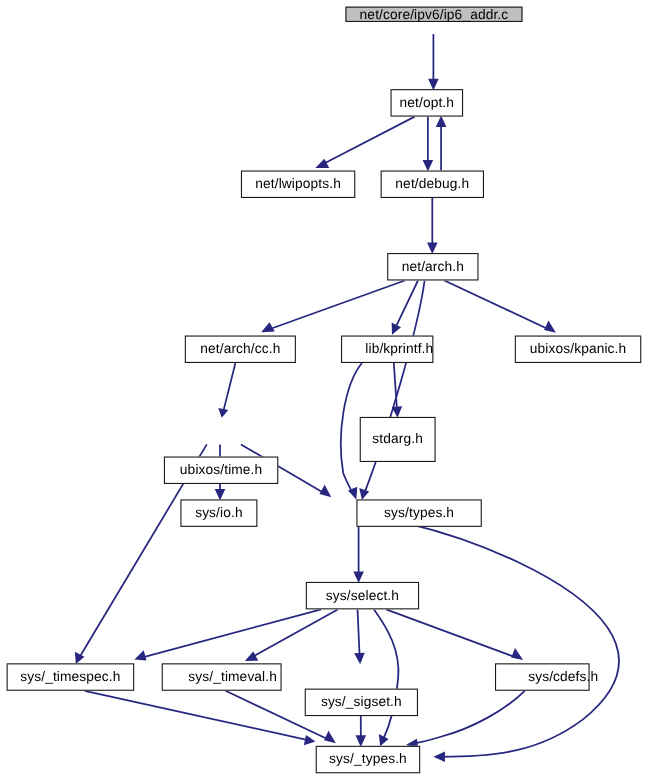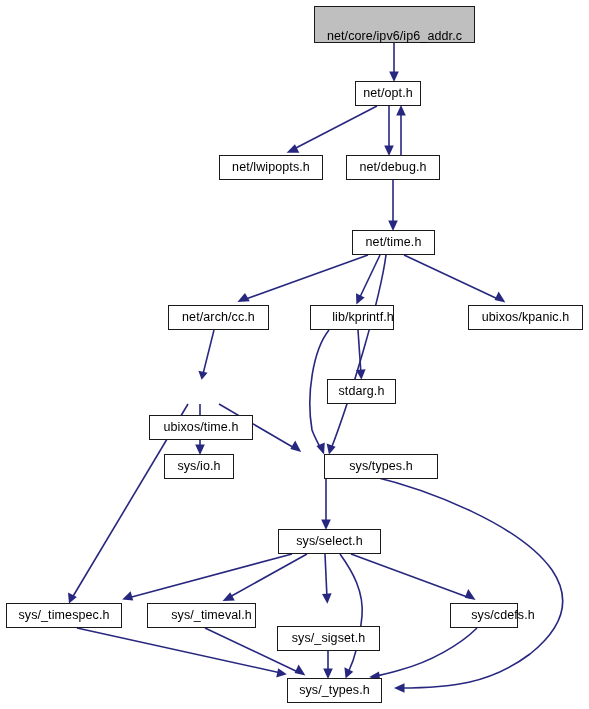--- a/index.html
+++ b/index.html
@@ -162,68 +162,68 @@
           <path class="edge-path" d="M 328,628 L 328,673"></path>
           <path class="arrow-head" d="M 328,679 L 323.2,668.5 L 332.8,668.5 Z"></path>
         </g>
         <g>
           <path class="edge-path" d="M 477,628 C 460,645 430,662 400,670 C 390,673 382,675 375,676"></path>
           <path class="arrow-head" d="M 369.2,677.0 L 379.0,671.6 L 380.2,681.2 Z"></path>
         </g>
       </g>
   </svg>
   <div id="nodes-layer">
-      <div class="node-box root-node" style="left: 314px; top: 6px; width: 161px; height: 37px; align-items: flex-end;">
+      <div class="node-box root-node" style="left: 314px; top: 6px; width: 161px; height: 14px;">
         <span class="node-label">net/core/ipv6/ip6_addr.c</span>
       </div>
       <div class="node-box" style="left: 355px; top: 81px; width: 66px; height: 25px;">
         <span class="node-label">net/opt.h</span>
       </div>
       <div class="node-box" style="left: 219px; top: 155px; width: 104px; height: 25px;">
         <span class="node-label">net/lwipopts.h</span>
       </div>
       <div class="node-box" style="left: 346px; top: 155px; width: 94px; height: 25px;">
         <span class="node-label">net/debug.h</span>
       </div>
       <div class="node-box" style="left: 352px; top: 230px; width: 83px; height: 25px;">
-        <span class="node-label">net/time.h</span>
+        <span class="node-label">net/arch.h</span>
       </div>
       <div class="node-box" style="left: 168px; top: 305px; width: 101px; height: 25px;">
         <span class="node-label">net/arch/cc.h</span>
       </div>
       <div class="node-box" style="left: 310px; top: 305px; width: 84px; height: 25px; padding-left: 22px;">
         <span class="node-label">lib/kprintf.h</span>
       </div>
       <div class="node-box" style="left: 468px; top: 305px; width: 115px; height: 25px;">
         <span class="node-label">ubixos/kpanic.h</span>
       </div>
       <div class="node-box" style="left: 149px; top: 379px; width: 104px; height: 25px; margin-top: 36px;">
         <span class="node-label">ubixos/time.h</span>
       </div>
-      <div class="node-box" style="left: 327px; top: 379px; width: 69px; height: 25px;">
+      <div class="node-box" style="left: 327px; top: 379px; width: 69px; height: 41px;">
         <span class="node-label">stdarg.h</span>
       </div>
       <div class="node-box" style="left: 164px; top: 454px; width: 70px; height: 25px;">
         <span class="node-label">sys/io.h</span>
       </div>
       <div class="node-box" style="left: 278px; top: 454px; width: 114px; height: 25px; margin-left: 46px;">
         <span class="node-label">sys/types.h</span>
       </div>
       <div class="node-box" style="left: 278px; top: 529px; width: 103px; height: 25px;">
         <span class="node-label">sys/select.h</span>
       </div>
       <div class="node-box" style="left: 6px; top: 603px; width: 116px; height: 25px;">
         <span class="node-label">sys/_timespec.h</span>
       </div>
       <div class="node-box" style="left: 147px; top: 603px; width: 109px; height: 25px; padding-left: 20px;">
         <span class="node-label">sys/_timeval.h</span>
       </div>
       <div class="node-box" style="left: 277px; top: 603px; width: 103px; height: 25px; margin-top: 23px;">
         <span class="node-label">sys/_sigset.h</span>
       </div>
-      <div class="node-box" style="left: 450px; top: 603px; width: 68px; height: 25px; padding-left: 38px;">
+      <div class="node-box" style="left: 450px; top: 603px; width: 86px; height: 25px; padding-left: 38px;">
         <span class="node-label">sys/cdefs.h</span>
       </div>
       <div class="node-box" style="left: 276px; top: 678px; width: 95px; height: 25px; margin-left: 11px;">
         <span class="node-label">sys/_types.h</span>
       </div>
     </div>
 </div>
 
 </body></html>

